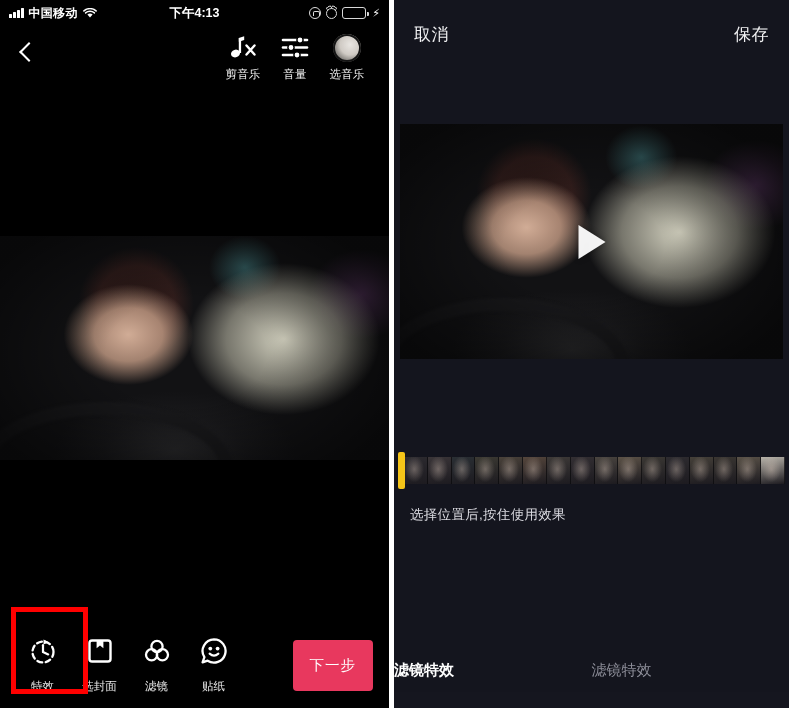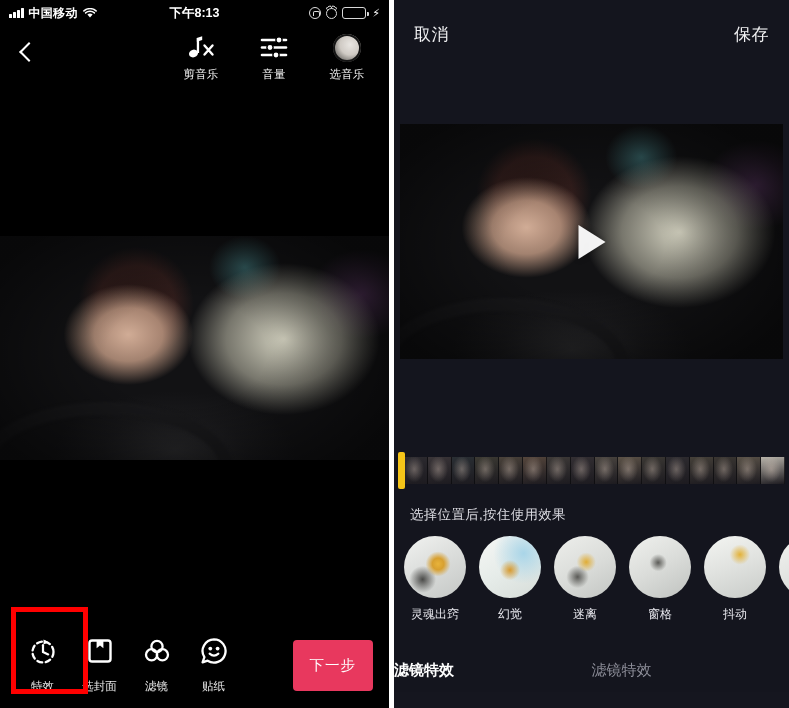--- a/index.html
+++ b/index.html
@@ -72,21 +72,21 @@
   }
   .back-chevron {
     width: 26px; height: 26px; position: relative; cursor: pointer; margin-top: 6px;
   }
   .back-chevron::before{
     content:""; position:absolute; left:8px; top:5px;
     width: 12px; height: 12px;
     border-left: 2.4px solid #ffffff; border-bottom: 2.4px solid #ffffff;
     transform: rotate(45deg);
   }
-  .topnav-tools { margin-left: auto; display: flex; gap: 21px; align-items: flex-start; text-align: center; }
+  .topnav-tools { margin-left: auto; display: flex; align-items: flex-start; text-align: center; }
   .tool {
     display: flex; flex-direction: column; align-items: center; gap: 5px;
     width: 52px; cursor: pointer;
   }
   .tool-label { color: #efefef; font-size: 11.5px; letter-spacing: .2px; }
   .tool-ic { height: 28px; display: flex; align-items: center; justify-content: center; }
 
   
   .video-left {
     position: absolute; left: 0; top: 236px; width: 389px; height: 224px;
@@ -219,21 +219,21 @@
           </span>
         <span class="carrier">中国移动</span>
         <span class="wifi">
           <svg width="14" height="11" viewBox="0 0 14 11" aria-hidden="true">
             <path d="M7 9.6 L4.4 6.6 a4 4 0 0 1 5.2 0 Z" fill="#fff"></path>
             <path d="M2.6 4.9 a6.6 6.6 0 0 1 8.8 0" stroke="#fff" stroke-width="1.5" fill="none" stroke-linecap="round"></path>
             <path d="M0.9 2.9 a9.2 9.2 0 0 1 12.2 0" stroke="#fff" stroke-width="1.5" fill="none" stroke-linecap="round"></path>
           </svg>
         </span>
       </div>
-      <div class="sb-center">下午8:13</div>
+      <div class="sb-center">下午4:13</div>
       <div class="sb-right">
         <span class="lockrot"></span>
         <span class="alarm"></span>
         <span class="battery"><span class="batt-fill" style="width:72%"></span></span>
         <span class="bolt">⚡</span>
       </div>
     </div>
 
     <div class="topnav">
       <div class="back-chevron"></div>
@@ -369,45 +369,20 @@
         <div class="fcell" style="background: radial-gradient(60% 70% at 45% 45%, rgba(235, 215, 200, 0.35) 0%, rgba(0, 0, 0, 0) 70%), linear-gradient(170deg, rgb(46, 44, 48) 0%, rgb(29, 27, 32) 100%); border-right: 1px solid rgba(10, 10, 12, 0.75);"></div>
         <div class="fcell" style="background: radial-gradient(60% 70% at 45% 45%, rgba(235, 215, 200, 0.35) 0%, rgba(0, 0, 0, 0) 70%), linear-gradient(170deg, rgb(69, 64, 57) 0%, rgb(29, 27, 32) 100%); border-right: 1px solid rgba(10, 10, 12, 0.75);"></div>
         <div class="fcell" style="background: radial-gradient(60% 70% at 45% 45%, rgba(235, 215, 200, 0.35) 0%, rgba(0, 0, 0, 0) 70%), linear-gradient(170deg, rgb(58, 54, 50) 0%, rgb(29, 27, 32) 100%); border-right: 1px solid rgba(10, 10, 12, 0.75);"></div>
         <div class="fcell" style="background: radial-gradient(60% 70% at 45% 45%, rgba(235, 215, 200, 0.35) 0%, rgba(0, 0, 0, 0) 70%), linear-gradient(170deg, rgb(90, 82, 72) 0%, rgb(29, 27, 32) 100%); border-right: 1px solid rgba(10, 10, 12, 0.75);"></div>
         <div class="fcell" style="background: radial-gradient(60% 70% at 45% 45%, rgba(235, 215, 200, 0.35) 0%, rgba(0, 0, 0, 0) 70%), linear-gradient(170deg, rgb(185, 180, 171) 0%, rgb(29, 27, 32) 100%); border-right: 1px solid rgba(10, 10, 12, 0.75);"></div>
       </div>
     <div class="playhead"></div>
 
     <div class="hint">选择位置后,按住使用效果</div>
 
-    <div class="effects-row">
-        <div class="eff">
-          <div class="eff-thumb" style="background: radial-gradient(circle at 55% 45%, rgb(232, 179, 58) 0%, rgb(216, 160, 48) 12%, rgba(216, 160, 48, 0) 26%), radial-gradient(circle at 30% 70%, rgb(74, 74, 72) 0%, rgba(74, 74, 72, 0) 22%), linear-gradient(150deg, rgb(242, 243, 241) 0%, rgb(220, 222, 220) 45%, rgb(196, 199, 197) 100%);"></div>
-          <div class="eff-label">灵魂出窍</div>
-        </div>
-        <div class="eff">
-          <div class="eff-thumb" style="background: radial-gradient(circle at 50% 55%, rgb(216, 154, 46) 0%, rgba(216, 154, 46, 0) 22%), radial-gradient(circle at 72% 28%, rgb(169, 213, 232) 0%, rgba(169, 213, 232, 0) 48%), linear-gradient(150deg, rgb(246, 247, 245) 0%, rgb(230, 236, 233) 50%, rgb(214, 220, 216) 100%);"></div>
-          <div class="eff-label">幻觉</div>
-        </div>
-        <div class="eff">
-          <div class="eff-thumb" style="background: radial-gradient(circle at 52% 42%, rgb(224, 173, 53) 0%, rgba(224, 173, 53, 0) 20%), radial-gradient(circle at 38% 66%, rgb(90, 90, 86) 0%, rgba(90, 90, 86, 0) 20%), linear-gradient(150deg, rgb(238, 239, 236) 0%, rgb(217, 219, 216) 55%, rgb(194, 197, 194) 100%);"></div>
-          <div class="eff-label">迷离</div>
-        </div>
-        <div class="eff">
-          <div class="eff-thumb" style="background: radial-gradient(circle at 47% 43%, rgb(92, 92, 88) 0%, rgba(92, 92, 88, 0) 18%), linear-gradient(150deg, rgb(240, 241, 238) 0%, rgb(218, 220, 217) 50%, rgb(191, 194, 191) 100%);"></div>
-          <div class="eff-label">窗格</div>
-        </div>
-        <div class="eff">
-          <div class="eff-thumb" style="background: radial-gradient(circle at 58% 30%, rgb(227, 178, 56) 0%, rgba(227, 178, 56, 0) 18%), linear-gradient(160deg, rgb(244, 245, 242) 0%, rgb(224, 226, 223) 48%, rgb(200, 203, 200) 100%);"></div>
-          <div class="eff-label">抖动</div>
-        </div>
-        <div class="eff">
-          <div class="eff-thumb" style="background: radial-gradient(circle at 52% 48%, rgb(232, 188, 62) 0%, rgb(220, 174, 54) 14%, rgba(220, 174, 54, 0) 34%), linear-gradient(150deg, rgb(243, 244, 241) 0%, rgb(223, 225, 222) 55%, rgb(201, 204, 201) 100%);"></div>
-        </div>
-      </div>
 
     <div class="tabs">
         <div class="tab active">滤镜特效</div>
         <div class="tab inactive">滤镜特效</div>
       </div>
 
     <div class="bottom-strip"></div>
   </div>
 
 </div>

